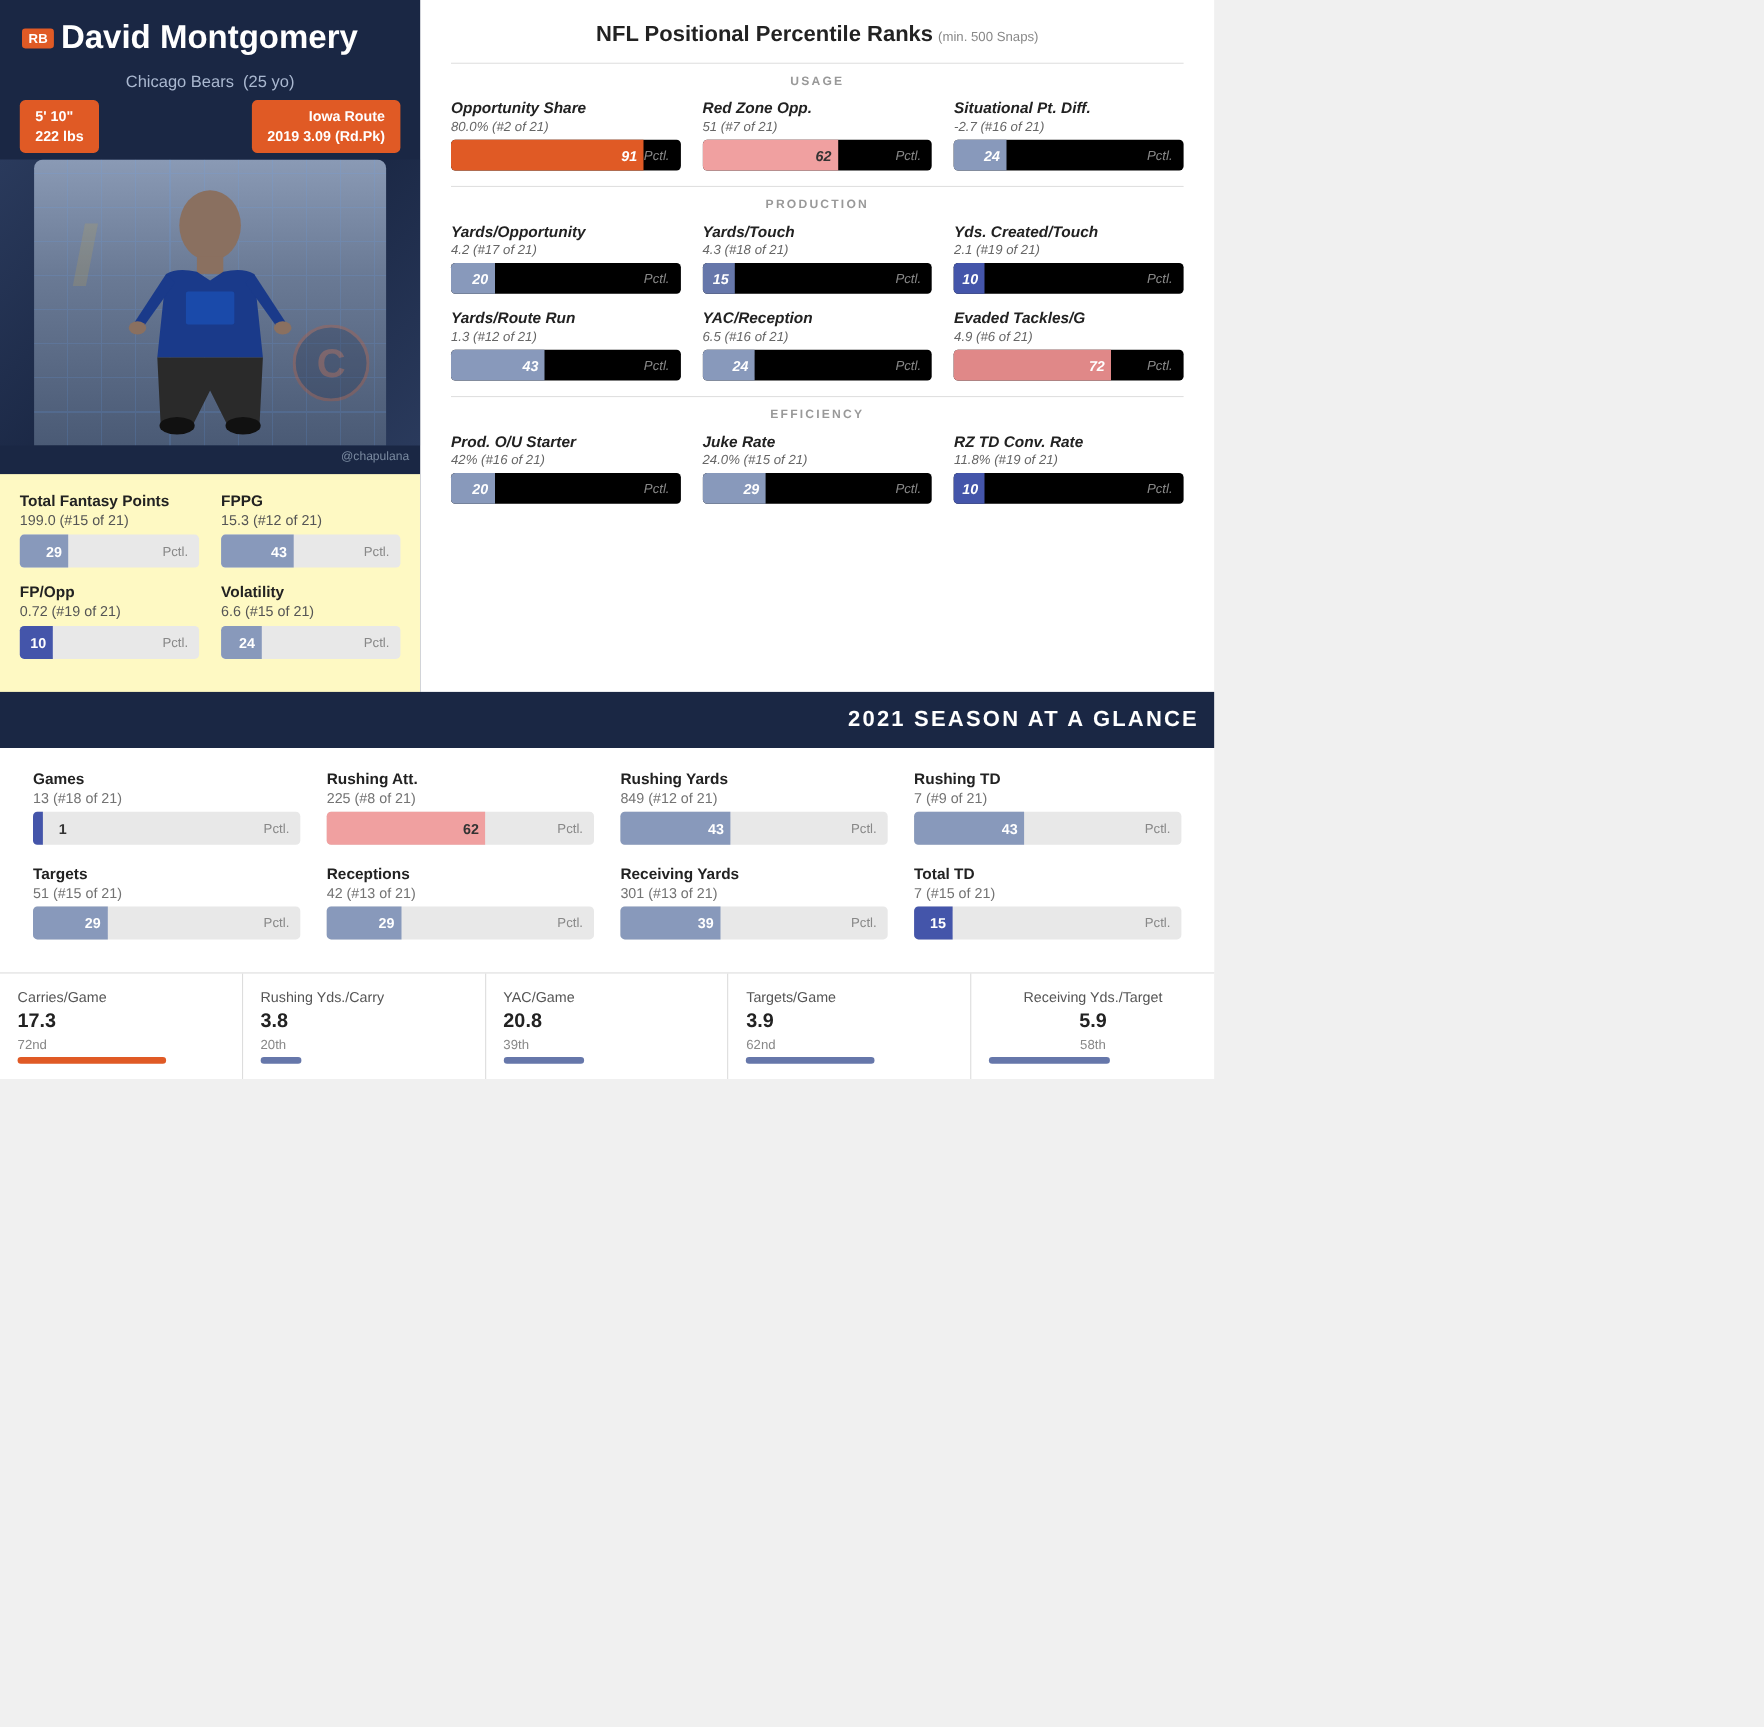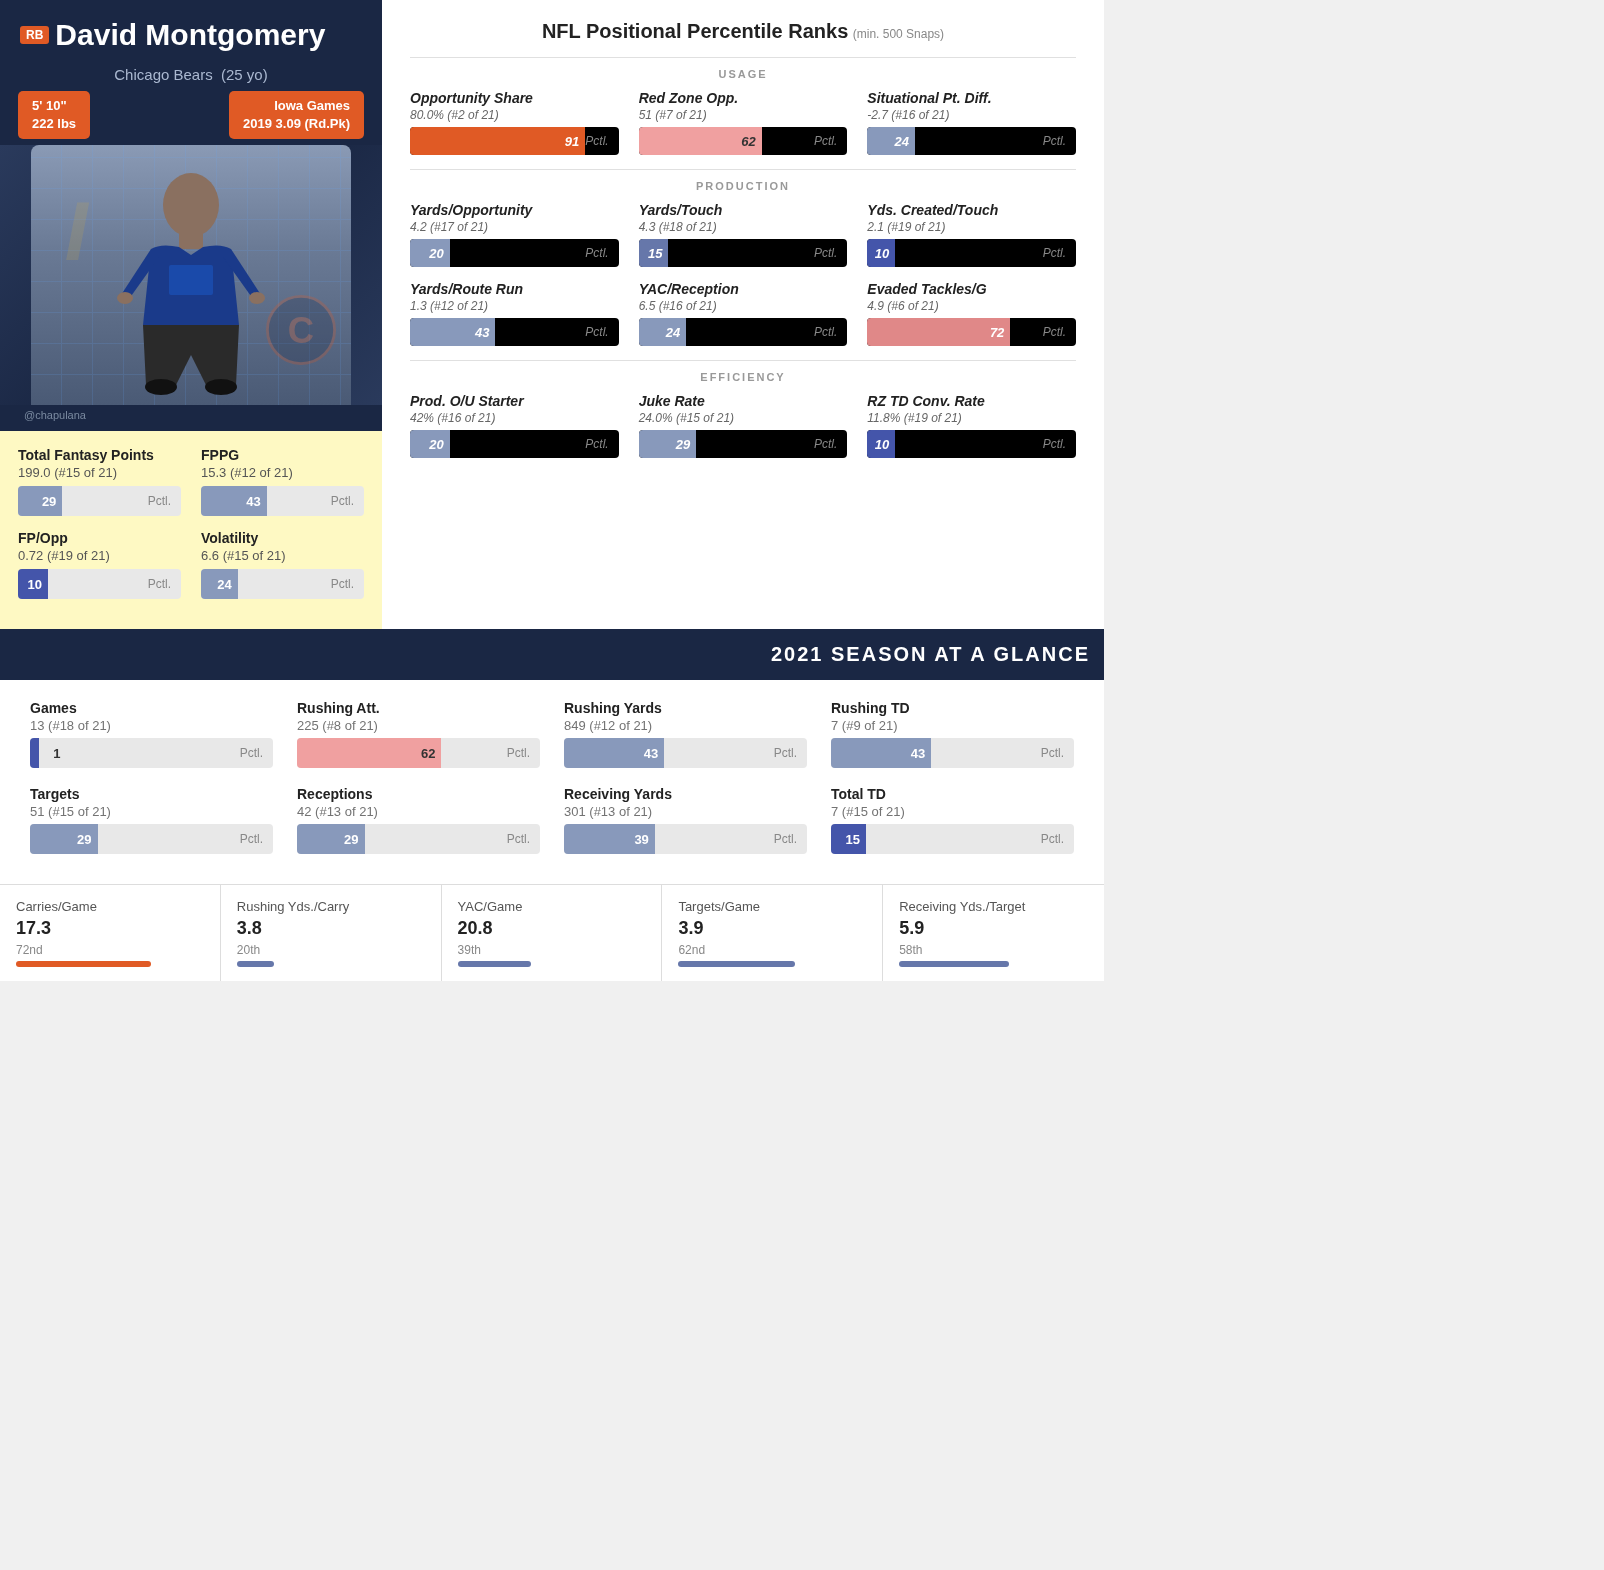--- a/index.html
+++ b/index.html
@@ -14,21 +14,21 @@
     .left-panel { width: 382px; background: #1a2744; position: relative; overflow: hidden; }
     .player-header { padding: 18px 20px 10px; }
     .player-position { background: #e05a25; color: white; font-size: 12px; font-weight: bold; padding: 2px 6px; border-radius: 3px; display: inline-block; margin-right: 6px; vertical-align: middle; }
     .player-name { color: white; font-size: 30px; font-weight: bold; display: inline; vertical-align: middle; }
     .player-team { color: #aab8d0; font-size: 15px; text-align: center; padding: 4px 4px 8px; }
     .player-badges { display: flex; justify-content: space-between; padding: 0 18px; margin-bottom: 6px; }
     .badge-left { background: #e05a25; color: white; font-size: 13px; font-weight: bold; padding: 6px 14px; border-radius: 5px; line-height: 1.4; }
     .badge-right { background: #e05a25; color: white; font-size: 13px; font-weight: bold; padding: 6px 14px; border-radius: 5px; text-align: right; line-height: 1.4; }
     .photo-area { width: 100%; height: 260px; background: linear-gradient(135deg, #2a3a5c 0%, #1a2744 50%, #2a3a5c 100%); position: relative; overflow: hidden; display: flex; align-items: flex-end; justify-content: center; }
     .photo-placeholder { width: 320px; height: 260px; background: linear-gradient(to bottom, #8a9ab5 0%, #6a7a95 40%, #4a5a75 100%); border-radius: 8px 8px 0 0; position: relative; display: flex; align-items: center; justify-content: center; }
-    .credit { color: #7a8aa0; font-size: 11px; padding: 4px 24px 10px; }
+    .credit { color: #7a8aa0; font-size: 11px; padding: 4px 10px 10px; text-align: right; }
 
     
     .left-stats { background: #fef9c3; padding: 16px 18px; }
     .left-stats-row { display: flex; gap: 20px; margin-bottom: 14px; }
     .stat-block { flex: 1; }
     .stat-label { font-size: 14px; font-weight: bold; color: #222; margin-bottom: 2px; }
     .stat-value { font-size: 13px; color: #555; margin-bottom: 6px; }
     .bar-container { display: flex; align-items: center; gap: 8px; background: #e8e8e8; border-radius: 4px; height: 30px; padding: 0 10px 0 0; }
     .bar-fill { height: 100%; border-radius: 4px 0 0 4px; display: flex; align-items: center; justify-content: flex-end; padding-right: 6px; font-size: 13px; font-weight: bold; color: white; min-width: 30px; }
     .bar-pctl { color: #888; font-size: 12px; margin-left: auto; }
@@ -50,21 +50,21 @@
     .season-header { background: #1a2744; color: white; text-align: right; font-size: 20px; font-weight: bold; letter-spacing: 2px; padding: 14px; }
     .season-stats { background: #fff; padding: 20px 30px; }
     .season-grid { display: grid; grid-template-columns: repeat(4, 1fr); gap: 18px 24px; margin-bottom: 10px; }
     .season-item {}
     .season-label { font-size: 14px; font-weight: bold; color: #222; margin-bottom: 2px; }
     .season-value { font-size: 13px; color: #737373; margin-bottom: 5px; }
 
     
     .bottom-row { display: grid; grid-template-columns: repeat(5, 1fr); border-top: 1px solid #ddd; }
     .bottom-item { padding: 14px 16px; border-right: 1px solid #ddd; }
-    .bottom-item:last-child { border-right: none; }
+    .bottom-item:last-child { border-right: none; text-align: center; }
     .bottom-label { font-size: 13px; color: #555; margin-bottom: 4px; }
     .bottom-value { font-size: 18px; font-weight: bold; color: #222; margin-bottom: 4px; }
     .bottom-rank { font-size: 12px; color: #888; }
     .bottom-bar { height: 6px; border-radius: 3px; margin-top: 4px; }
 
     
     .c-red { background-color: #e05a25; }
     .c-pink { background-color: #f0a0a0; }
     .c-blue-light { background-color: #8899bb; }
     .c-blue-med { background-color: #6677aa; }
@@ -86,21 +86,21 @@
       </div>
       <div class="player-team">
         <span>Chicago Bears</span>&nbsp;&nbsp;(<span>25 yo</span>)
       </div>
       <div class="player-badges">
         <div class="badge-left">
           <div>5' 10"</div>
           <div>222 lbs</div>
         </div>
         <div class="badge-right">
-          <div>Iowa Games</div>
+          <div>Iowa Route</div>
           <div>2019 3.09 (Rd.Pk)</div>
         </div>
       </div>
 
       <div class="photo-area">
         <div class="photo-placeholder">
 
           <div style="position:absolute;inset:0;opacity:0.15;background:repeating-linear-gradient(0deg,transparent,transparent 30px,#6af 30px,#6af 31px),repeating-linear-gradient(90deg,transparent,transparent 30px,#6af 30px,#6af 31px);"></div>
 
           <svg viewBox="0 0 200 240" style="width:200px;height:240px;position:absolute;bottom:0;">

